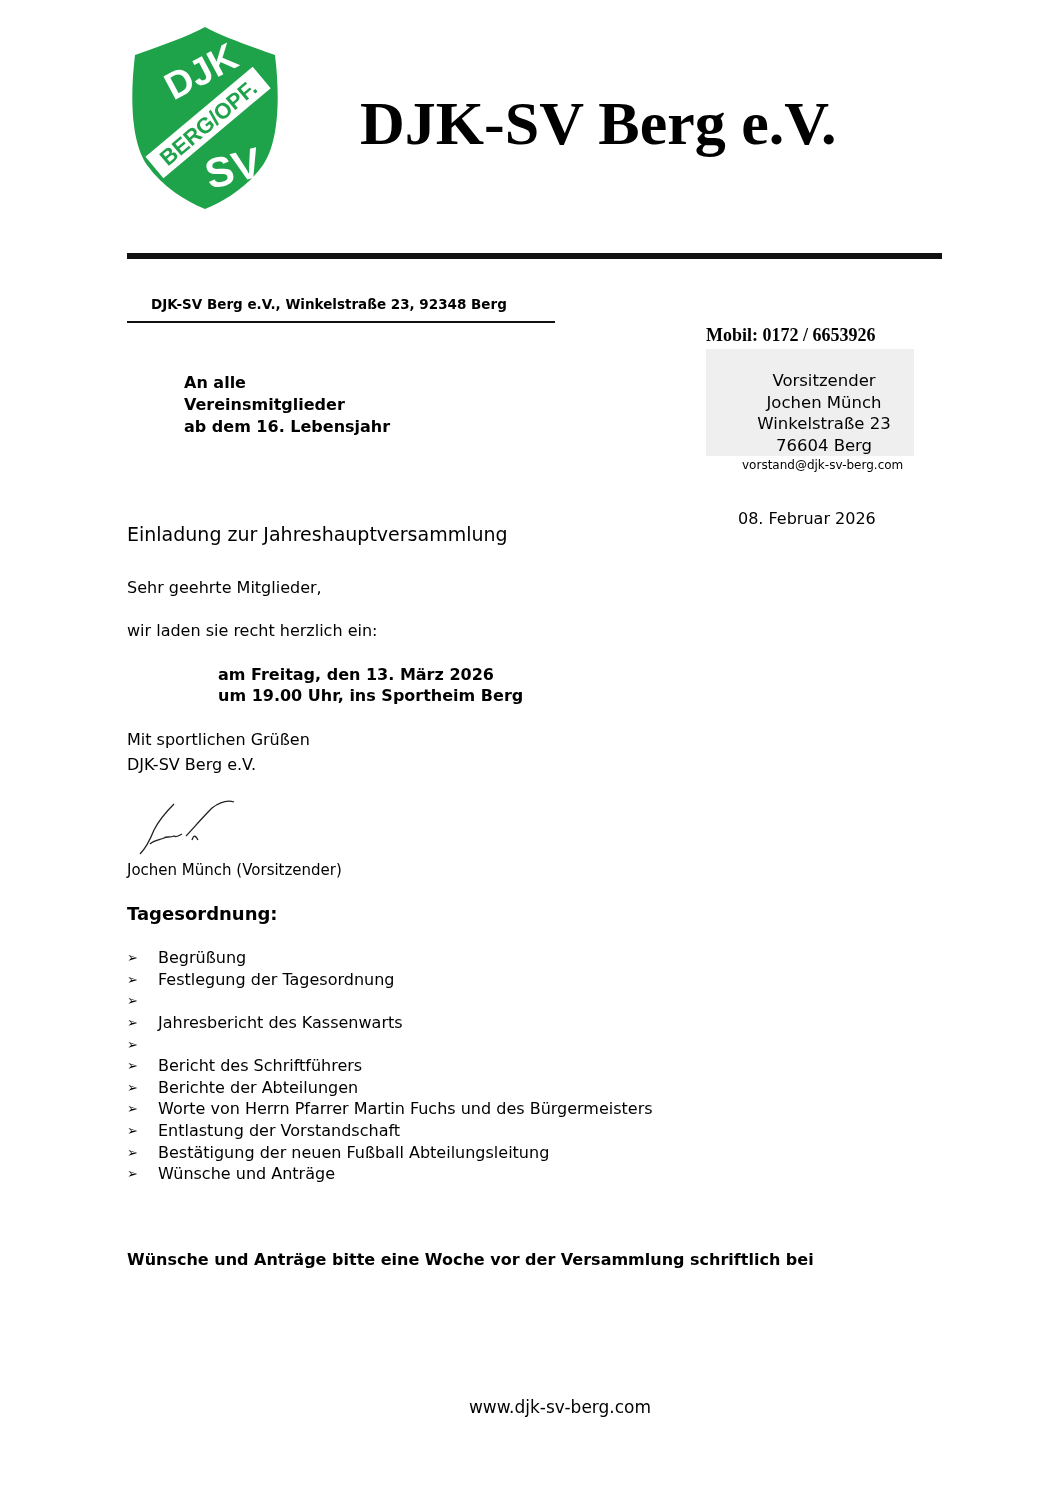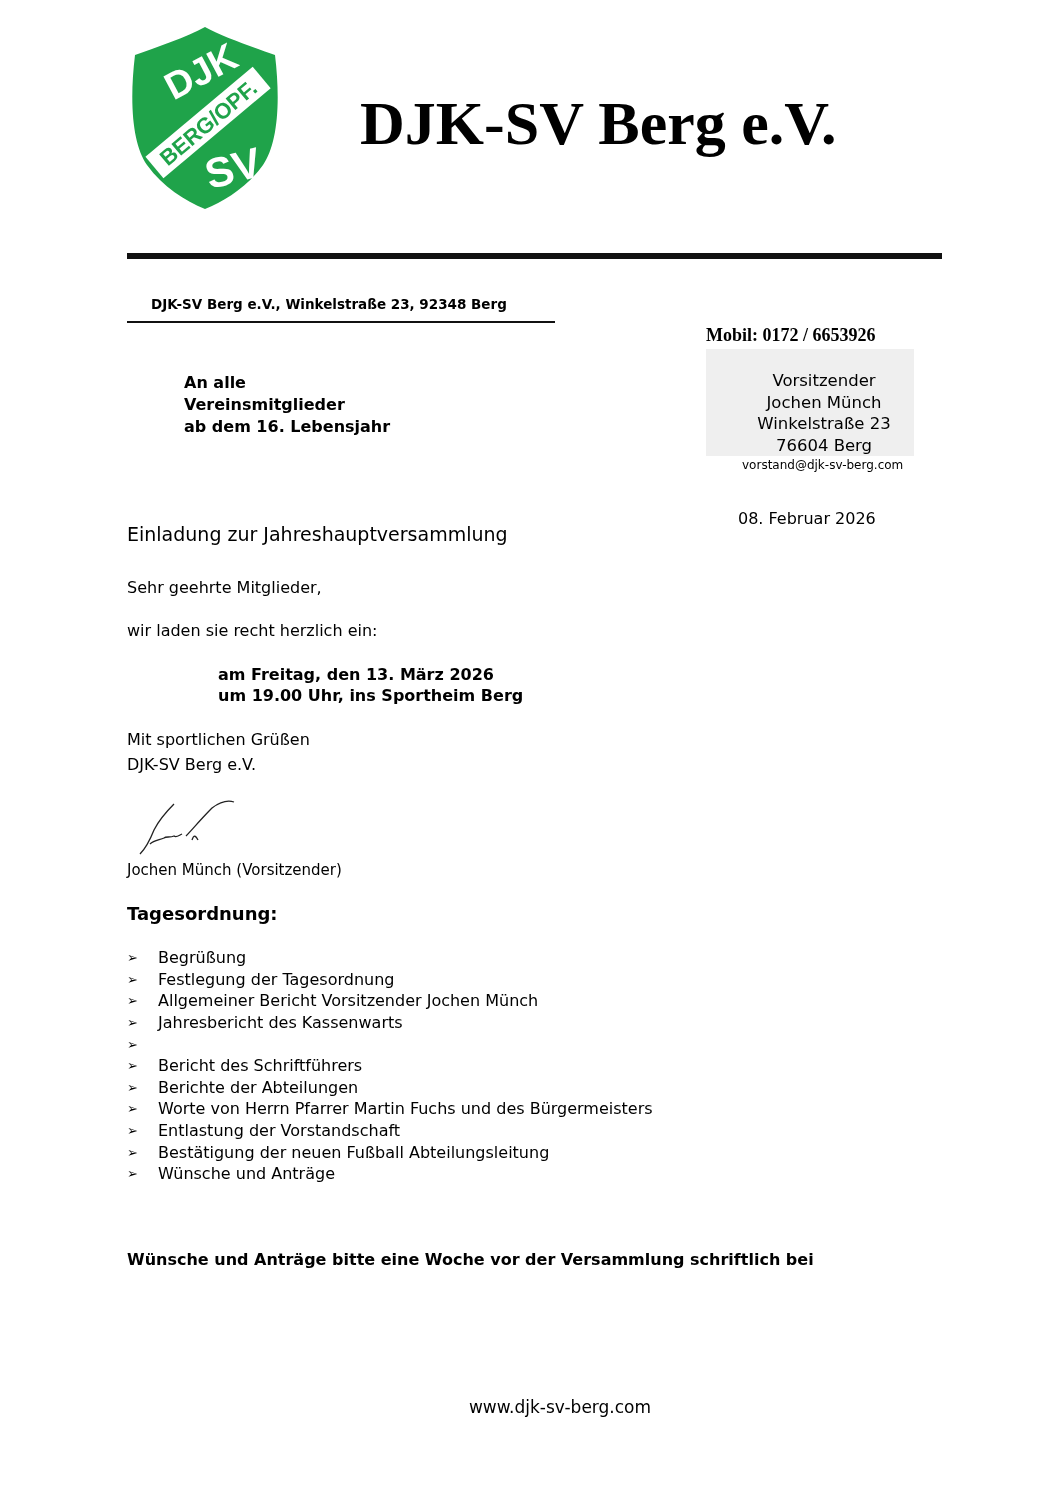--- a/index.html
+++ b/index.html
@@ -82,21 +82,20 @@
   <li>
       <span class="arrow">➢</span>
       <span>Begrüßung</span>
     </li>
   <li>
       <span class="arrow">➢</span>
       <span>Festlegung der Tagesordnung</span>
     </li>
   <li>
       <span class="arrow">➢</span>
-      <span>Allgemeiner Bericht Vorsitzender Jochen Münch</span>
     </li>
   <li>
       <span class="arrow">➢</span>
       <span>Jahresbericht des Kassenwarts</span>
     </li>
   <li>
       <span class="arrow">➢</span>
     </li>
   <li>
       <span class="arrow">➢</span>

